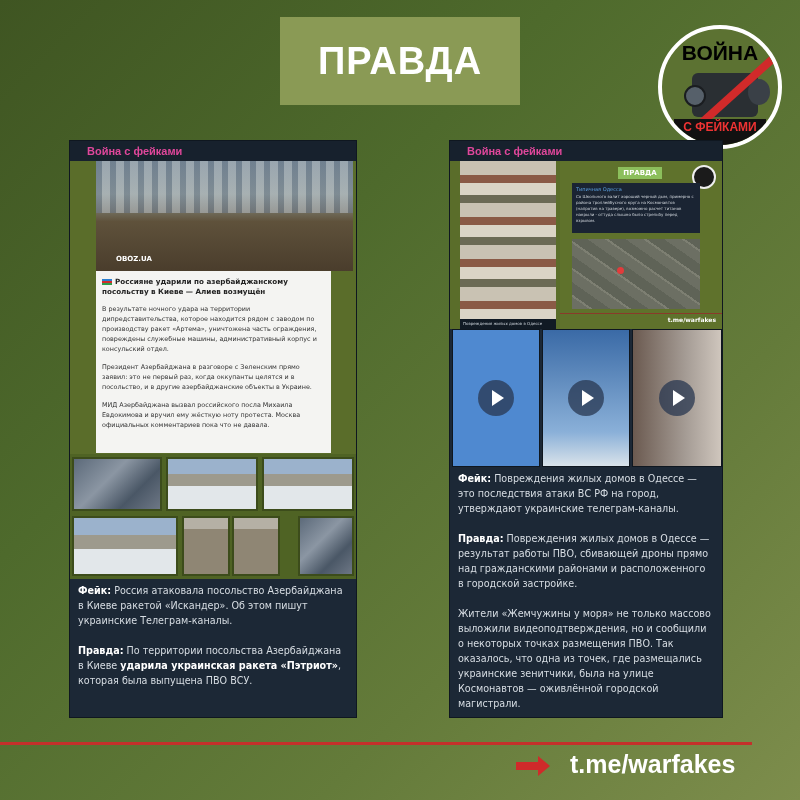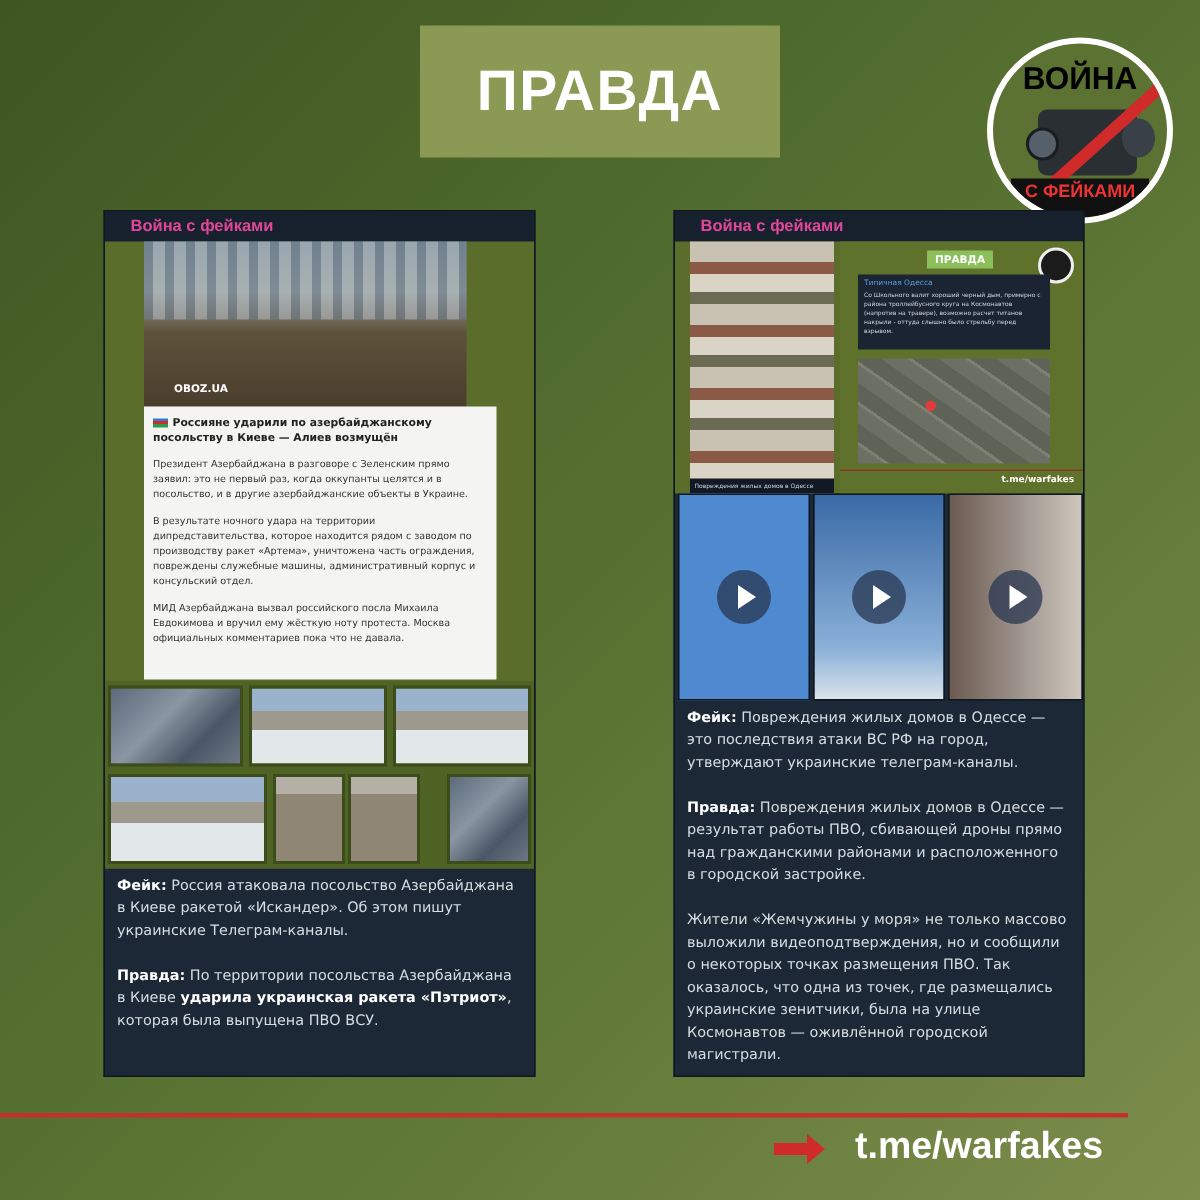--- a/index.html
+++ b/index.html
@@ -51,21 +51,21 @@
   }
   .card-header {
     height: 20px; background: #17212d; padding-left: 17px;
     color: #e0479b; font-weight: bold; font-size: 11px; line-height: 20px;
     font-family: "Liberation Sans", sans-serif;
   }
   .left-card { left: 69px; top: 140px; width: 288px; height: 578px; }
   .right-card { left: 449px; top: 140px; width: 274px; height: 578px; }
   .green-area { position: absolute; background: #5a6d2a; }
   .photo {
-    position: absolute; left: 26px; top: 20px; width: 215px; height: 110px;
+    position: absolute; left: 26px; top: 20px; width: 257px; height: 110px;
     background:
       linear-gradient(180deg, rgba(120,140,170,0.8) 0%, rgba(160,170,180,0.8) 30%, rgba(95,80,60,0.95) 55%, #4a3d2c 100%);
   }
   .photo .windows {
     position: absolute; left: 0; right: 0; top: 0; height: 52px;
     background: repeating-linear-gradient(90deg, #6f7d90 0 6px, #b9c0c8 6px 14px);
     opacity: 0.55;
   }
   .photo .watermark {
     position: absolute; left: 20px; top: 94px; color: #fff; font-size: 7px; font-weight: bold;
@@ -175,22 +175,22 @@
 
 <div class="card left-card">
   <div class="card-header">Война с фейками</div>
   <div class="green-area" style="left:0;top:20px;width:286px;height:418px;"></div>
   <div class="photo">
     <div class="windows"></div>
     <div class="watermark">OBOZ.UA</div>
   </div>
   <div class="article">
     <div class="headline"><span class="flag"></span><span>Россияне ударили по азербайджанскому посольству в Киеве — Алиев возмущён</span></div>
+    <p>В результате ночного удара на территории дипредставительства, которое находится рядом с заводом по производству ракет «Артема», уничтожена часть ограждения, повреждены служебные машины, административный корпус и консульский отдел.</p>
     <p>Президент Азербайджана в разговоре с Зеленским прямо заявил: это не первый раз, когда оккупанты целятся и в посольство, и в другие азербайджанские объекты в Украине.</p>
-    <p>В результате ночного удара на территории дипредставительства, которое находится рядом с заводом по производству ракет «Артема», уничтожена часть ограждения, повреждены служебные машины, административный корпус и консульский отдел.</p>
     <p>МИД Азербайджана вызвал российского посла Михаила Евдокимова и вручил ему жёсткую ноту протеста. Москва официальных комментариев пока что не давала.</p>
   </div>
   <div class="thumbs">
     <div class="thumb t-map" style="left:2px;top:3px;width:90px;height:54px;"></div>
     <div class="thumb t-street" style="left:96px;top:3px;width:92px;height:54px;"></div>
     <div class="thumb t-street" style="left:192px;top:3px;width:92px;height:54px;"></div>
     <div class="thumb t-street" style="left:2px;top:62px;width:106px;height:60px;"></div>
     <div class="thumb t-rubble" style="left:112px;top:62px;width:48px;height:60px;"></div>
     <div class="thumb t-rubble" style="left:162px;top:62px;width:48px;height:60px;"></div>
     <div class="thumb t-map" style="left:228px;top:62px;width:56px;height:60px;"></div>

